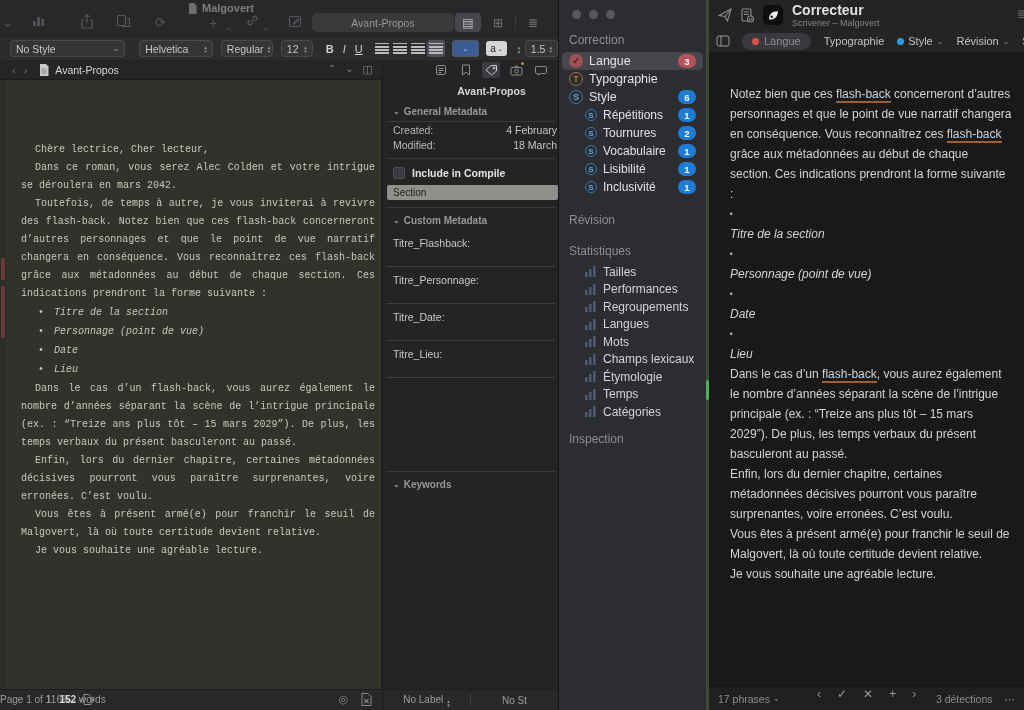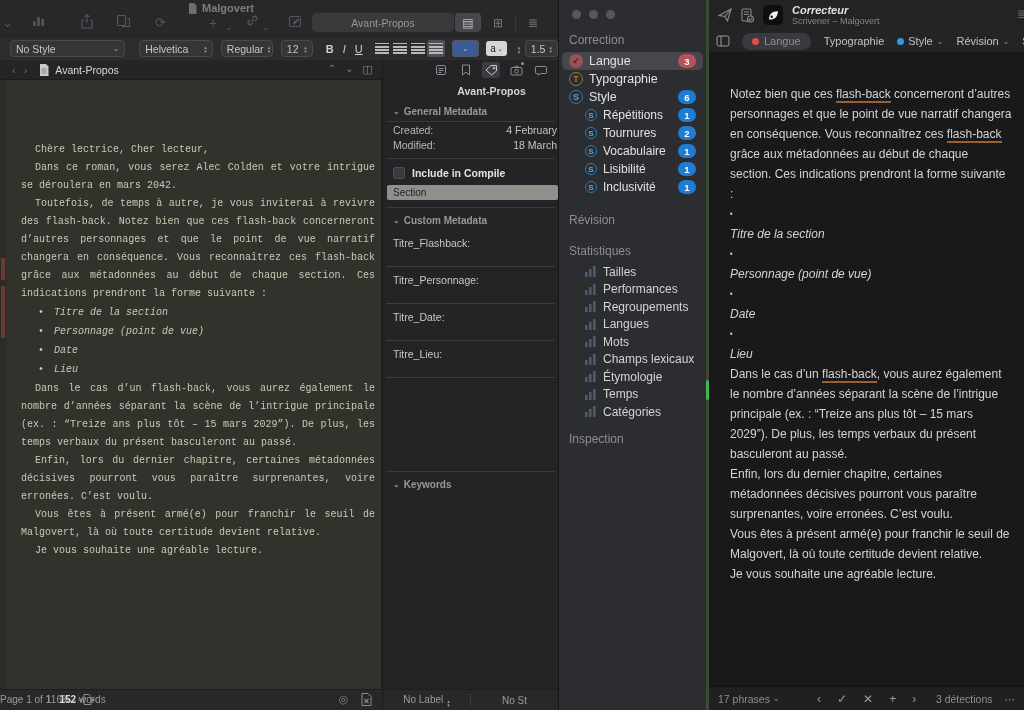--- a/index.html
+++ b/index.html
@@ -107,38 +107,38 @@
   
   .ggap{position:absolute;left:706px;top:0;width:3px;height:710px;background:#3c4a32;}
   .gmark{position:absolute;left:706px;top:380px;width:3px;height:20px;background:#43b553;border-radius:2px;z-index:5;}
   
   .corr{position:absolute;left:709px;top:0;width:315px;height:710px;background:#1c1c1e;}
   .chead{position:absolute;top:0;left:0;width:315px;height:30px;background:#232325;display:flex;
          align-items:center;gap:9px;padding-left:9px;box-sizing:border-box;}
   .chead .hic{color:#8a8a8e;}
   .appic{width:20px;height:20px;border-radius:5px;background:#0e0e10;display:flex;align-items:center;justify-content:center;}
   .ctitle{line-height:1.15;}
-  .ctitle .t1{font-size:11px;font-weight:700;color:#e0e0e2;font-style:italic;}
+  .ctitle .t1{font-size:14px;font-weight:700;color:#e0e0e2;}
   .ctitle .t2{font-size:9px;color:#86868a;}
   .hmenu{position:absolute;right:-3px;top:7px;color:#6a6a6e;font-size:12px;}
   .ctool{position:absolute;top:30px;left:0;width:315px;height:23px;background:#242426;
          border-bottom:1px solid #161618;box-sizing:border-box;display:flex;align-items:center;
          gap:12px;padding-left:7px;font-size:11px;color:#c4c4c6;}
   .ctab{display:flex;align-items:center;gap:4px;}
   .cpill{background:#3a3a3e;border-radius:9px;height:17px;display:flex;align-items:center;gap:5px;
          padding:0 10px;color:#8e8e92;}
   .tdot{width:7px;height:7px;border-radius:50%;}
   .tchev{font-size:8px;color:#8a8a8e;}
   .ctext{position:absolute;top:53px;left:0;right:0;bottom:24px;background:#19191b;
          padding:31px 12px 0 21px;color:#d4d4d2;font-size:12px;line-height:20px;overflow:hidden;}
   .cmark{font-size:8px;}
   .cit{font-style:italic;}
   .alert{border-bottom:2px solid #9c6030;padding-bottom:0px;}
   .cfoot{position:absolute;bottom:0;left:0;width:315px;height:24px;background:#202022;
-         border-top:1px solid #151517;box-sizing:border-box;display:flex;align-items:center;
+         border-top:1px solid #151517;box-sizing:border-box;display:flex;
          padding:0 9px;font-size:10.5px;color:#8e8e92;}
   .cf-left{display:flex;align-items:center;gap:3px;}
   .cf-center{position:absolute;left:108px;display:flex;gap:16px;font-size:12px;color:#9a9a9e;}
   .cf-right{margin-left:auto;display:flex;align-items:center;gap:12px;}
 </style>
 </head>
 <body>
 
 <div class="scrv">
   <div class="titlebar">

